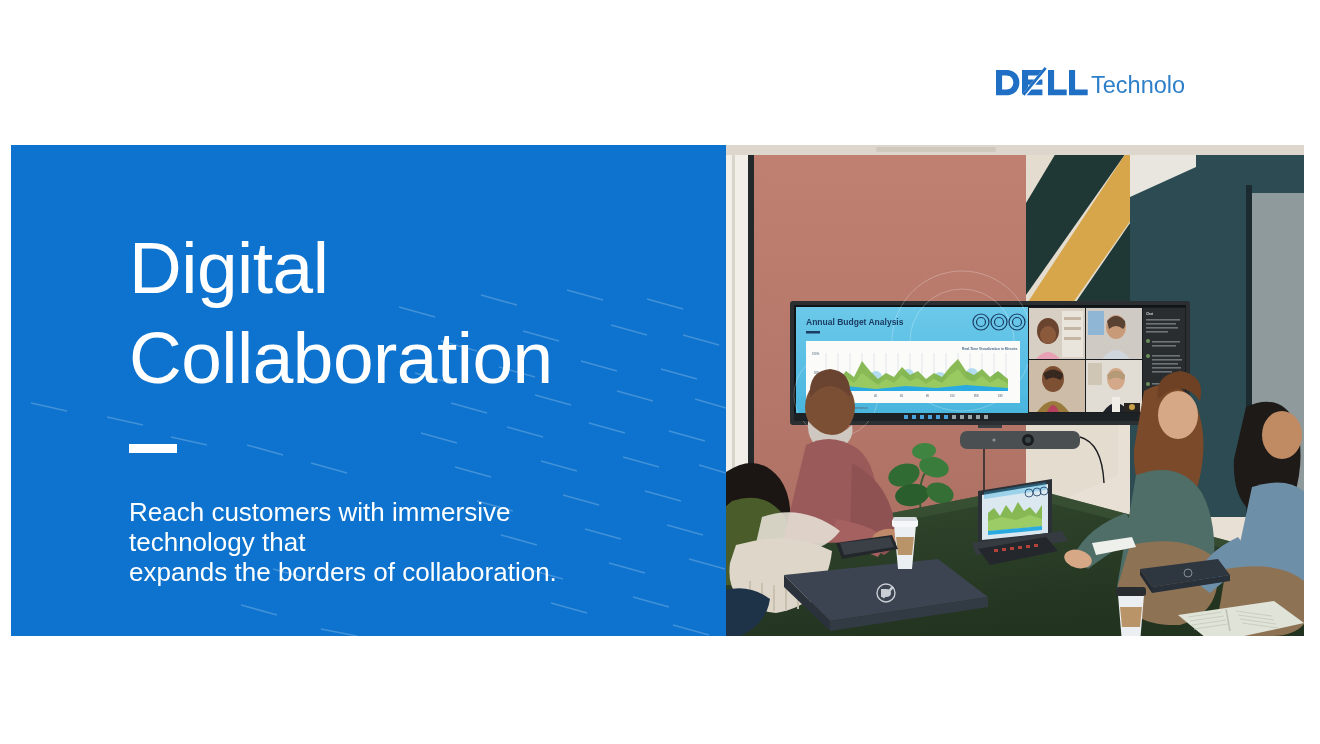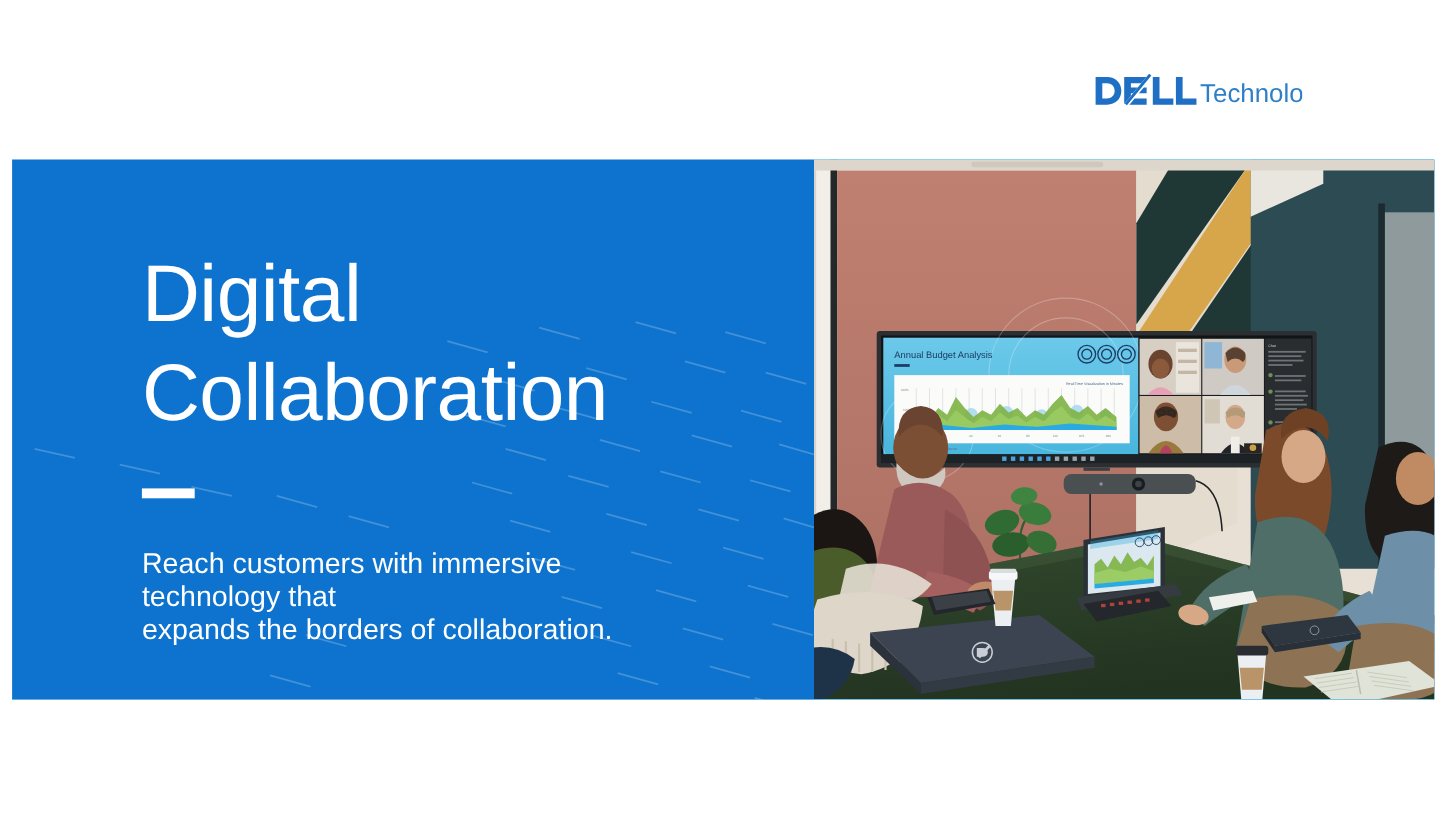--- a/index.html
+++ b/index.html
@@ -38,21 +38,20 @@
   }
 
   
   .panel {
     position: relative;
     width: 715px;
     height: 100%;
     background: #0d73ce;
     overflow: hidden;
     flex: 0 0 auto;
-    padding-left: 14px;
   }
   .panel-dashes {
     position: absolute;
     inset: 0;
     pointer-events: none;
   }
   .panel-inner {
     position: absolute;
     left: 118px;
     top: 0;
@@ -90,21 +89,22 @@
     font-weight: 400;
     white-space: pre-line;
   }
 
   
   .photo {
     position: relative;
     flex: 1 1 auto;
     height: 100%;
     overflow: hidden;
-    background: #0ea5e9;
+    background: #ef4444;
+    font-weight: bold;
   }
   .photo svg { display: block; width: 100%; height: 100%; }
 </style>
 </head>
 <body>
 
 <div class="brand">
   <svg width="190" height="34" viewBox="0 0 190 34">
     <g fill="#1f6fc4">
 

